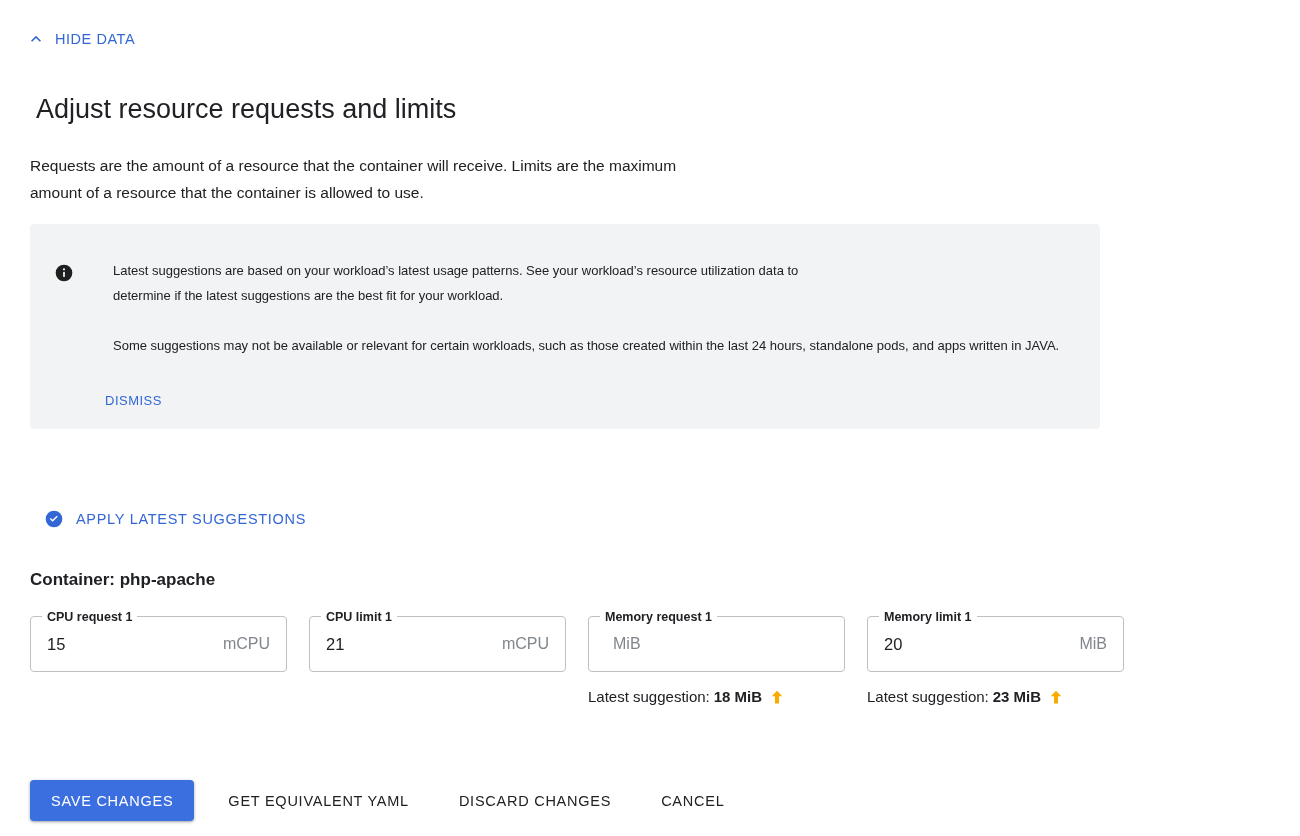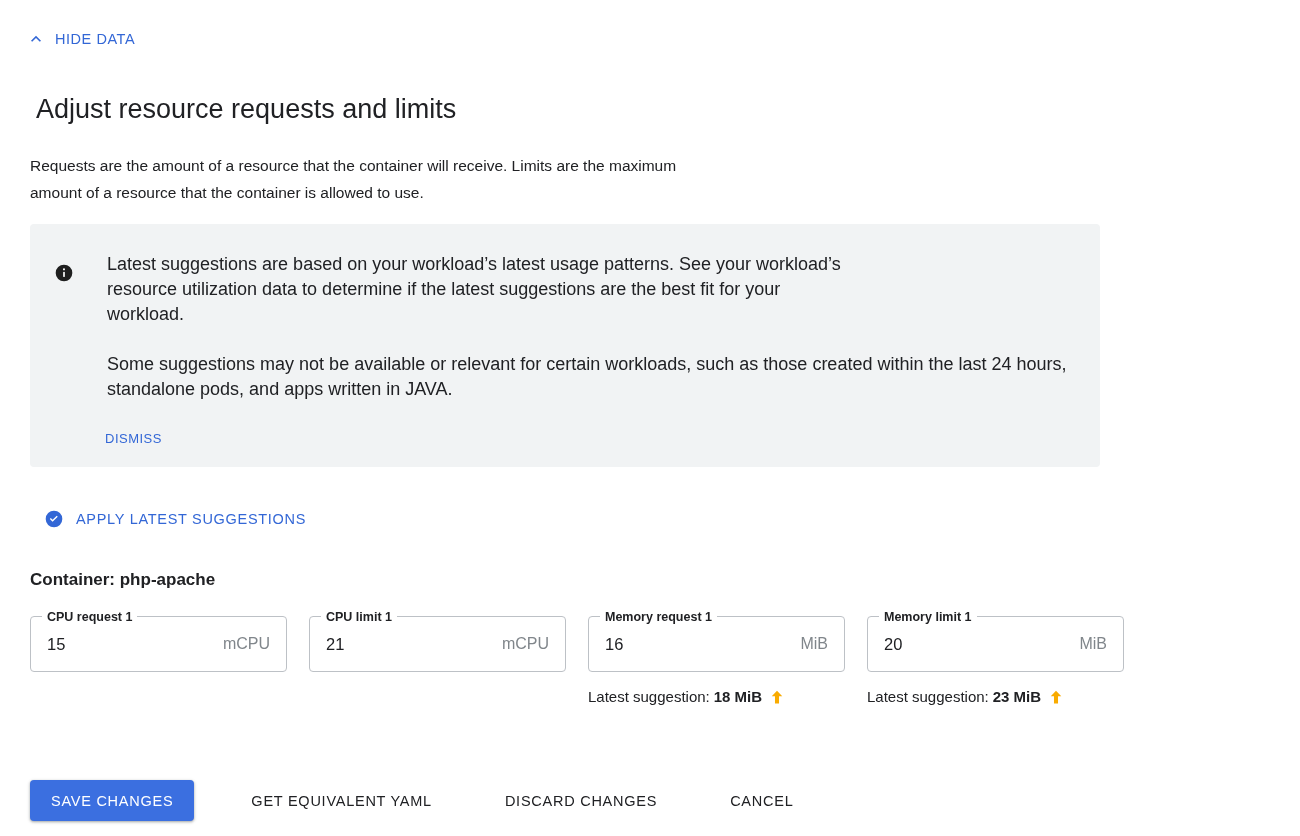--- a/index.html
+++ b/index.html
@@ -88,24 +88,24 @@
     margin-top: 20px;
     margin-right: 31px;
   }
   .info-icon {
     display: block;
     width: 20px;
     height: 20px;
   }
   .info-body { flex: 1 1 auto; min-width: 0; }
   .info-para {
-    font-size: 18px;
+    font-size: 13px;
     line-height: 25px;
     color: #202124;
-    margin: 2px;
+    margin: 8px;
   }
   .info-para.p1 { width: 735px; padding-top: 7px; }
   .info-para.p2 { margin-top: 25px; width: 100%; }
   .dismiss-link {
     display: inline-block;
     margin-top: 25px;
     font-size: 13px;
     font-weight: 500;
     letter-spacing: .5px;
     color: #3367d6;
@@ -223,21 +223,20 @@
     flex: 0 0 auto;
   }
 
   
   .actions-row {
     position: absolute;
     left: 30px;
     top: 780px;
     display: flex;
     align-items: center;
-    gap: 23px;
   }
   .btn {
     font-family: "Liberation Sans", sans-serif;
     font-size: 14.5px;
     font-weight: 500;
     letter-spacing: .75px;
     border: none;
     background: transparent;
     cursor: pointer;
     line-height: 20px;
@@ -311,21 +310,20 @@
     <div class="tf">
       <span class="tf-label">CPU limit 1</span>
       <input class="tf-input" type="text" value="21" placeholder="" style="">
       <span class="tf-suffix">mCPU</span>
     </div>
   </div>
 
   <div class="field-col">
     <div class="tf">
       <span class="tf-label">Memory request 1</span>
-      <input class="tf-input" type="text" value="16" placeholder="" style="">
       <span class="tf-suffix">MiB</span>
     </div>
     <div class="suggestion">
       <span class="sug-label">Latest suggestion:</span>
       <span class="sug-value">18 MiB</span>
       <svg class="arrow-up-icon" viewBox="0 0 24 24" aria-hidden="true">
         <path d="M12 3.5 19 11h-4.3v9.5H9.3V11H5z" fill="#f9ab00"></path>
       </svg>
     </div>
   </div>

